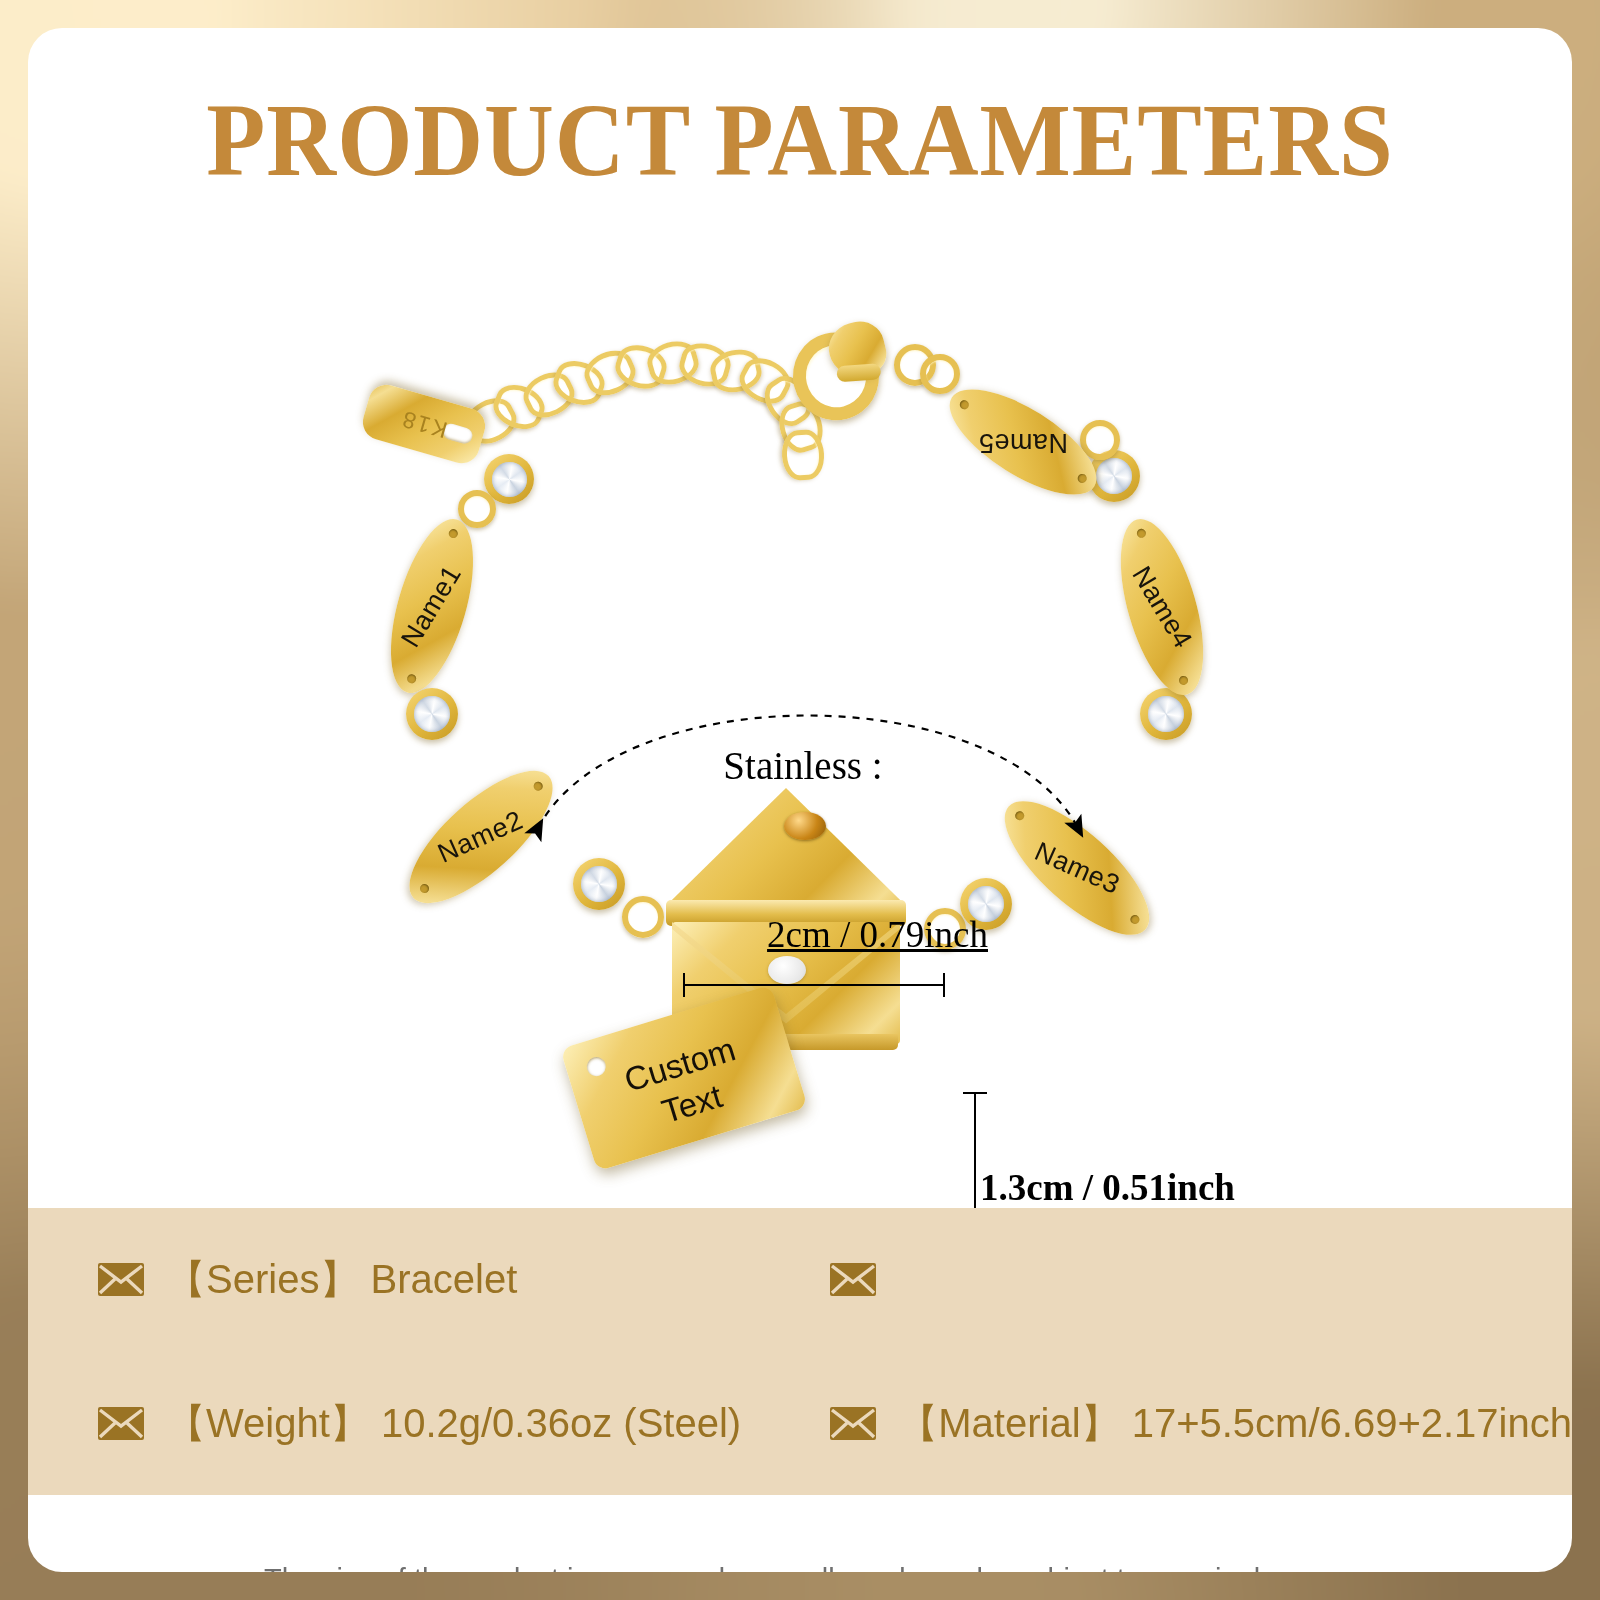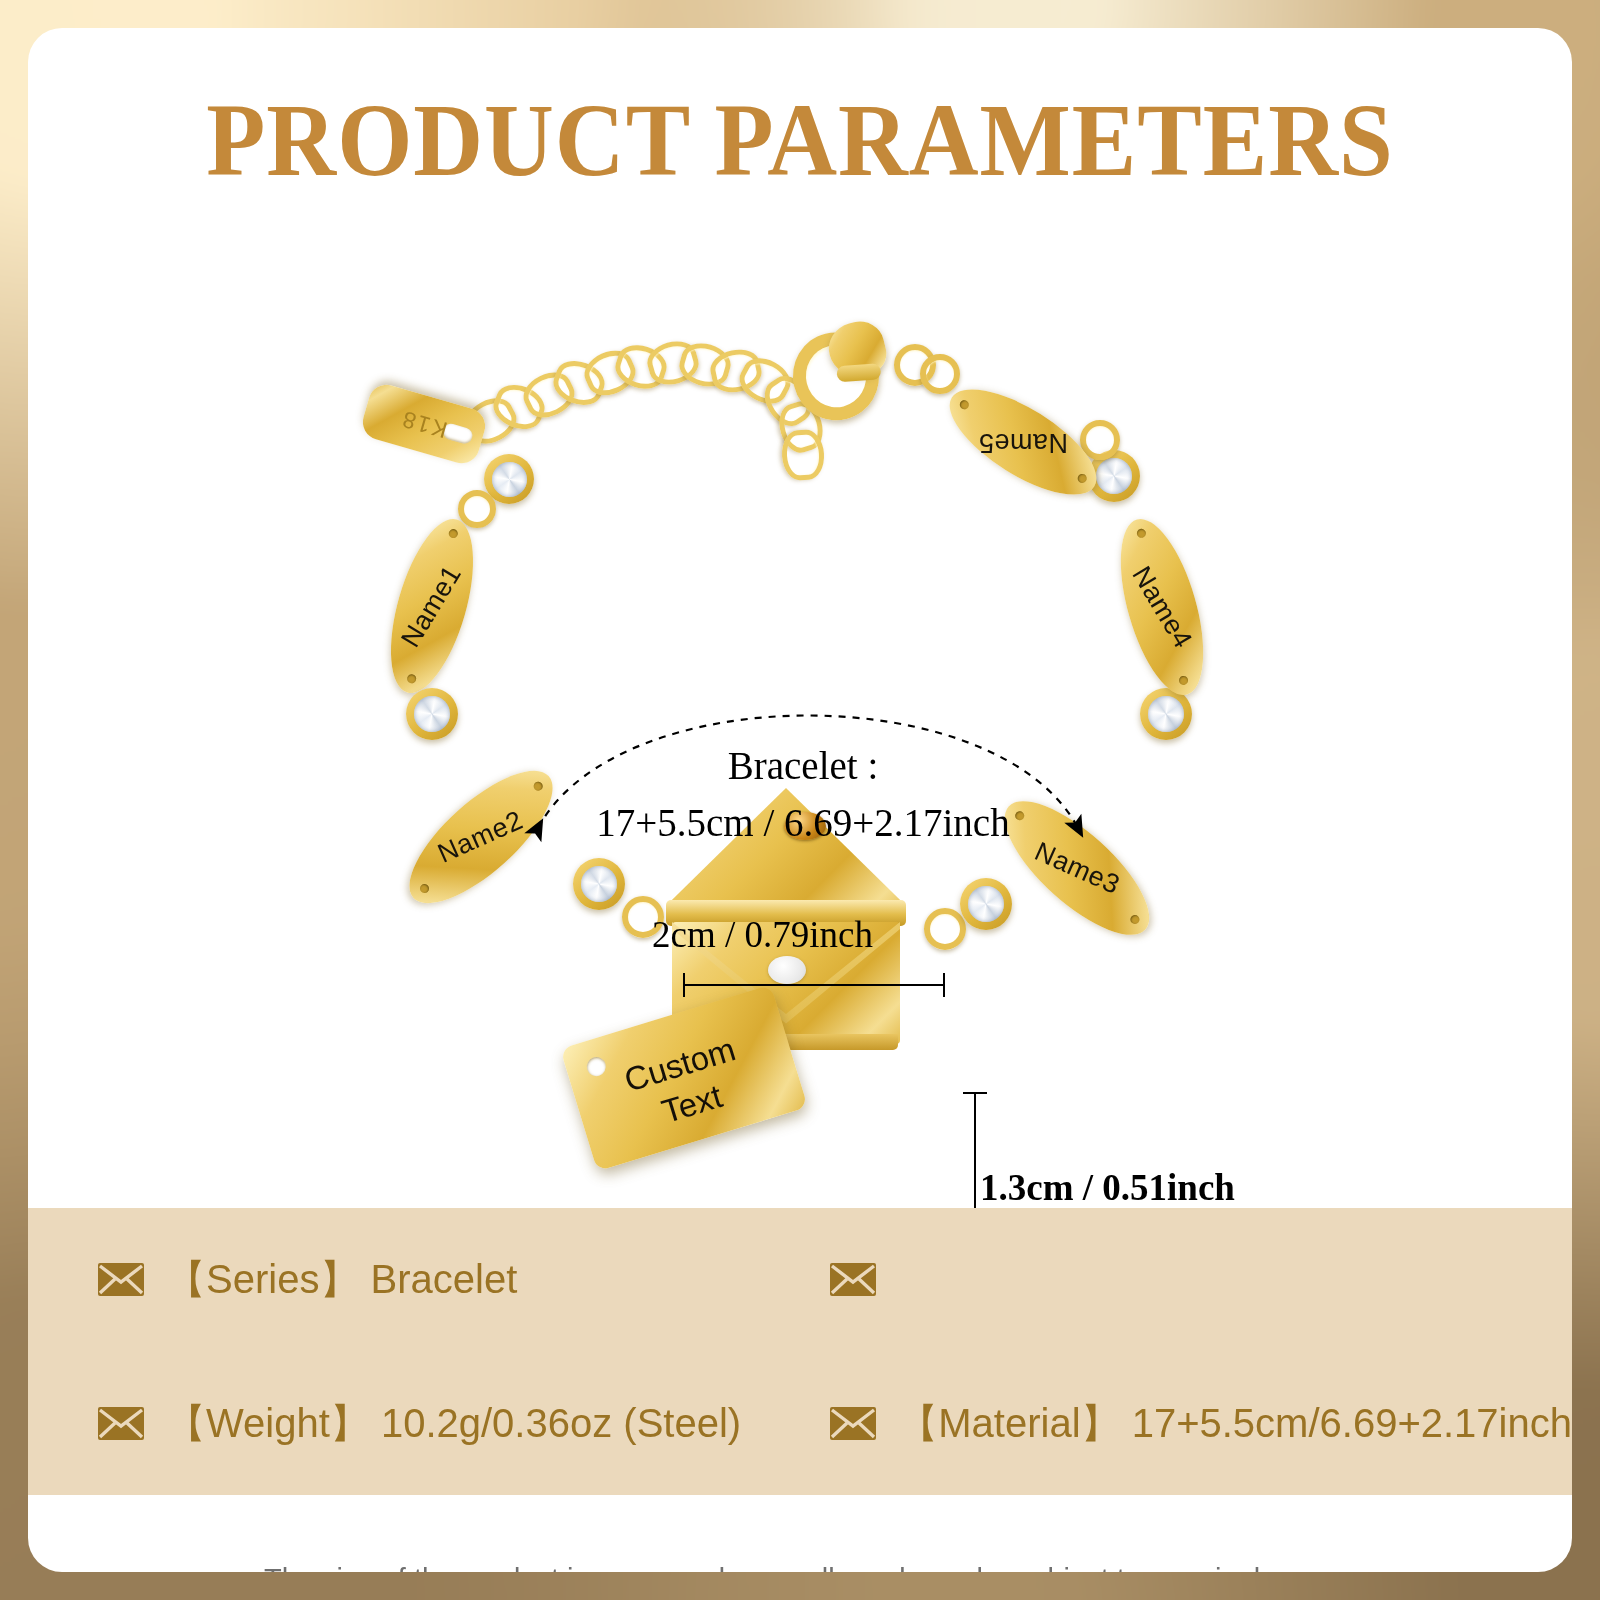--- a/index.html
+++ b/index.html
@@ -102,21 +102,21 @@
     box-shadow:0 6px 14px rgba(110,88,30,.42);}
   .tag .hole{position:absolute;left:20px;top:18px;width:19px;height:19px;
     border-radius:50%;background:#ffffff;
     box-shadow:inset 0 1px 3px rgba(150,120,40,.7);}
   .tag .lbl{position:absolute;left:0;right:0;top:50%;transform:translateY(-42%);
     text-align:center;color:#151008;font-size:33px;line-height:1.25;}
 
   
   .ann{position:absolute;font-family:"Liberation Serif", serif;color:#000;}
   .perim{left:540px;top:510px;width:470px;text-align:center;font-size:39px;line-height:1.45;}
-  .dimtop{left:624px;top:685px;width:360px;text-align:left;font-size:37px;}
+  .dimtop{left:600px;top:685px;width:360px;text-align:right;font-size:37px;text-decoration:underline;}
   .dimside{left:952px;top:938px;width:290px;font-size:37px;font-weight:bold;}
 
   .hbar{position:absolute;left:655px;top:756px;width:262px;height:2px;background:#000;}
   .hbar:before,.hbar:after{content:"";position:absolute;top:-11px;width:2px;height:24px;background:#000;}
   .hbar:before{left:0;} .hbar:after{right:0;}
 
   .vbar{position:absolute;left:946px;top:864px;width:2px;height:168px;background:#000;}
   .vbar:before,.vbar:after{content:"";position:absolute;left:-11px;width:24px;height:2px;background:#000;}
   .vbar:before{top:0;} .vbar:after{bottom:0;}
 
@@ -284,22 +284,21 @@
       <svg class="arc" viewBox="0 0 620 190">
         <defs>
           <marker id="ah" markerWidth="12" markerHeight="12" refX="6" refY="6" orient="auto">
             <path d="M11,6 L1,1.6 L3.2,6 L1,10.4 Z" fill="#000"></path>
           </marker>
         </defs>
         <path d="M40,170 C120,20 500,20 580,170" fill="none" stroke="#000" stroke-width="2.2" stroke-dasharray="7 7" marker-start="url(#ah)" marker-end="url(#ah)"></path>
       </svg>
 
       <div class="ann perim">
-        <div>Bracelet :</div>
-        <div>17+5.5cm / 6.69+2.17inch</div>
+        <div>Stainless :</div>
       </div>
 
       <div class="ann dimtop">2cm / 0.79inch</div>
       <div class="hbar"></div>
 
       <div class="vbar"></div>
       <div class="ann dimside">1.3cm / 0.51inch</div>
     </div>
 
     <div class="band">

